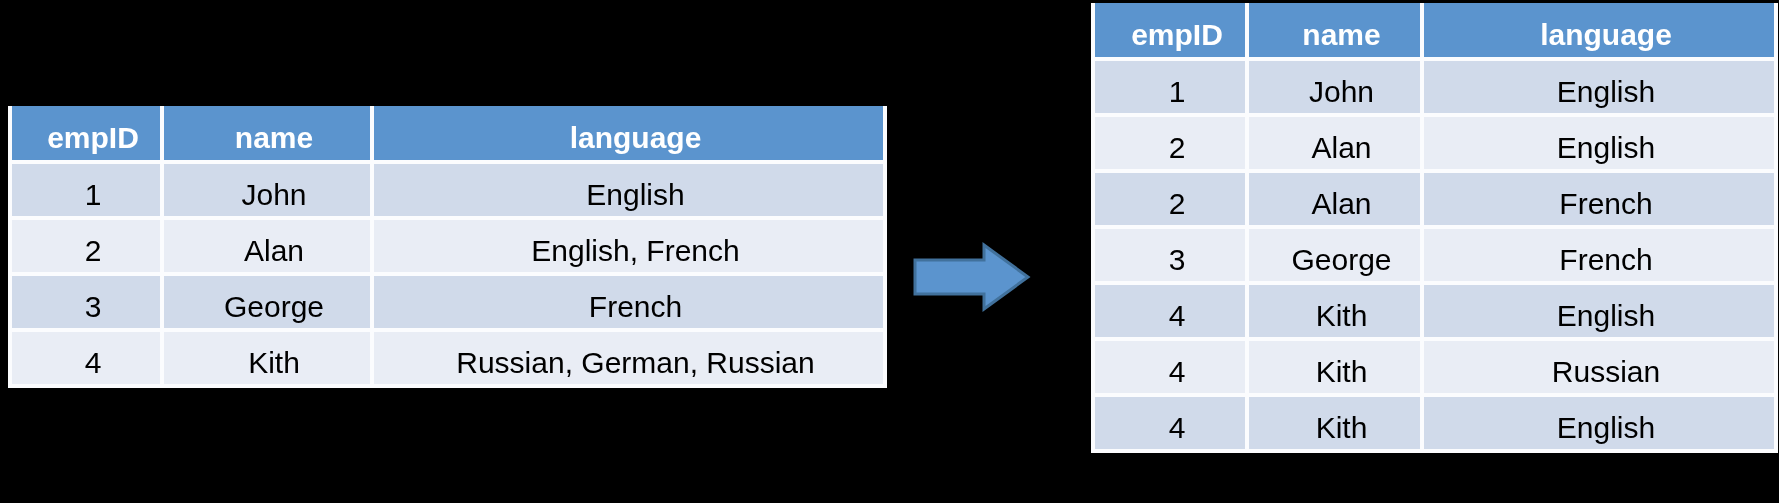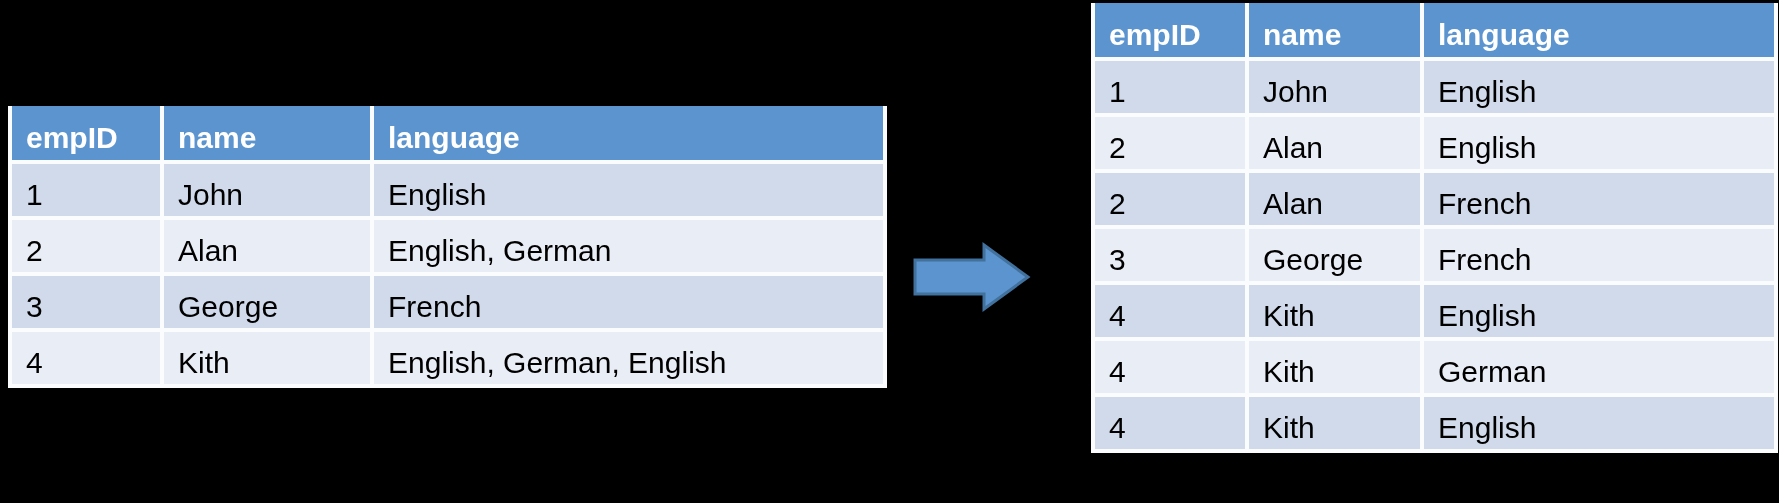--- a/index.html
+++ b/index.html
@@ -24,21 +24,21 @@
     font-family: "Liberation Sans", "DejaVu Sans", sans-serif;
   }
   table.tbl {
     position: absolute;
     border-collapse: collapse;
     table-layout: fixed;
   }
   .tbl th, .tbl td {
     height: 56px;
     padding: 9px 0 0 14px;
-    text-align: left;
+    text-align: center;
     vertical-align: middle;
     font-size: 30px;
     white-space: nowrap;
     overflow: hidden;
     border: 4px solid var(--grid-border);
   }
   .tbl th {
     background: var(--header-bg);
     color: var(--header-text);
     font-weight: bold;
@@ -88,31 +88,31 @@
     </thead>
     <tbody>
       <tr>
         <td>1</td>
         <td>John</td>
         <td>English</td>
       </tr>
       <tr>
         <td>2</td>
         <td>Alan</td>
-        <td>English, German</td>
+        <td>English, French</td>
       </tr>
       <tr>
         <td>3</td>
         <td>George</td>
         <td>French</td>
       </tr>
       <tr>
         <td>4</td>
         <td>Kith</td>
-        <td>English, German, English</td>
+        <td>Russian, German, Russian</td>
       </tr>
     </tbody>
   </table>
 
   <div class="arrow-wrap">
     <svg viewBox="0 0 120 72" xmlns="http://www.w3.org/2000/svg" aria-hidden="true">
       <polygon points="3,19 72,19 72,4 116,36 72,68 72,53 3,53" fill="var(--arrow-fill)" stroke="var(--arrow-stroke)" stroke-width="3" stroke-linejoin="miter"></polygon>
     </svg>
   </div>
 
@@ -151,21 +151,21 @@
         <td>French</td>
       </tr>
       <tr>
         <td>4</td>
         <td>Kith</td>
         <td>English</td>
       </tr>
       <tr>
         <td>4</td>
         <td>Kith</td>
-        <td>German</td>
+        <td>Russian</td>
       </tr>
       <tr>
         <td>4</td>
         <td>Kith</td>
         <td>English</td>
       </tr>
     </tbody>
   </table>
 
 </div>

